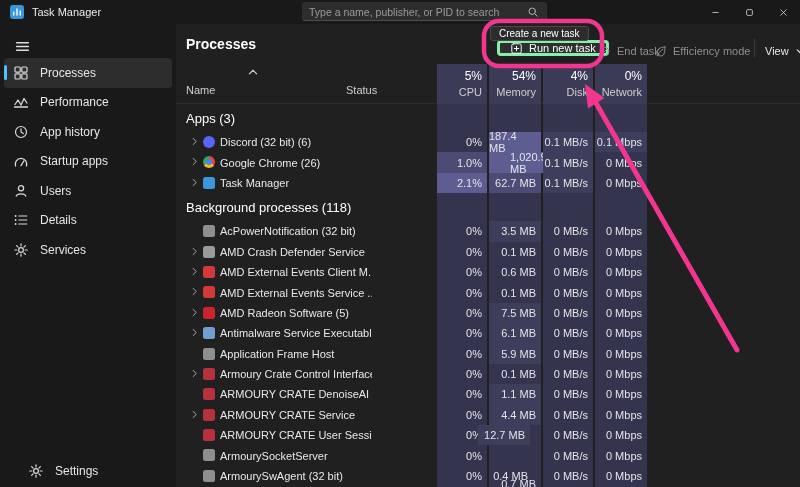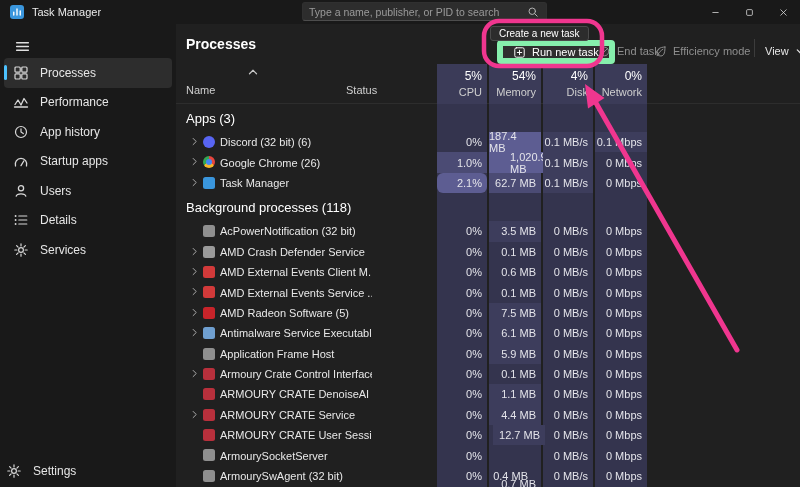--- a/index.html
+++ b/index.html
@@ -31,30 +31,30 @@
   nav { display:block; padding-top:2px; }
   .nav-item { position:relative; height:29.5px; margin:0 4px; border-radius:4px; display:flex;
     align-items:center; gap:11px; padding-left:9px; font-size:12px; color:#e6e6e6; }
   .nav-item.selected { background:#2d2d2d; }
   .nav-item .accent { display:none; }
   .nav-item.selected .accent { display:block; position:absolute; left:0; top:7px; width:3px; height:15px;
     border-radius:2px; background:var(--accent); }
   .icon16 { width:16px; height:16px; display:inline-flex; color:#d8d8d8; flex-shrink:0; }
   .icon16 svg { width:16px; height:16px; }
   .settings { position:absolute; left:0; right:0; bottom:0; height:32px; display:flex; align-items:center;
-    gap:11px; padding-left:6px; font-size:12px; color:#e6e6e6;text-align:center; }
+    gap:11px; padding-left:28px; font-size:12px; color:#e6e6e6;text-align:center; }
 
   .main { position:relative; flex:1; background:#202020; }
   .main-header { position:absolute; left:0; right:0; top:0; height:40px; }
   .page-title { position:absolute; left:10px; top:12px; font-size:14px; font-weight:700; color:#fff; }
   .btn { position:absolute; display:flex; align-items:center; font-size:11px; white-space:nowrap; }
   .icon13 { width:13px; height:13px; display:inline-flex; }
   .icon13 svg { width:13px; height:13px; }
-  .btn-run { left:321px; top:16px; height:24px; gap:6px; padding:0 10px; background:#2f2f2f;
-    border:6px solid #86efac; border-radius:4px; color:#fff; }
+  .btn-run { left:321px; top:16px; height:16px; gap:6px; padding:0 10px; background:#2f2f2f;
+    border:3px solid #86efac; border-radius:4px; color:#fff; }
   .btn-end { left:422px; top:19px; height:16px; gap:6px; color:#8f8f8f; }
   .btn-eff { left:478px; top:19px; height:16px; gap:6px; color:#8f8f8f; }
   .tb-divider { position:absolute; left:578px; top:15px; width:1px; height:18px; background:#3c3c3c; }
   .btn-view { left:589px; top:19px; height:16px; gap:5px; color:#e6e6e6; }
 
   
   .col-header { position:absolute; left:0; right:0; top:40px; height:40px; border-bottom:1px solid rgba(255,255,255,0.06); }
   .scrollup { position:absolute; left:70px; top:1px; width:16px; height:16px; color:#c8c8c8; }
   .scrollup svg { width:14px; height:14px; }
   .ch-name { position:absolute; left:10px; bottom:7px; font-size:11px; color:#cfcfcf; }
@@ -344,21 +344,21 @@
               <span class="cell h3" style="left: 313px; width: 64px; padding-left: 21px;">1,020.9 MB</span>
               <span class="cell h1" style="left: 367px; width: 50px;">0.1 MB/s</span>
               <span class="cell h0" style="left: 419px; width: 52px;">0 Mbps</span>
             </div>
             <div class="prow">
               <span class="chev"><svg viewBox="0 0 16 16">
                   <path d="M6 3.5l4.5 4.5L6 12.5" fill="none" stroke="currentColor" stroke-width="1.3" stroke-linecap="round" stroke-linejoin="round"></path>
                 </svg></span>
               <span class="picon" style="background: rgb(58, 150, 221); border-radius: 2.5px;"></span>
               <span class="pname">Task Manager</span>
-              <span class="cell h3" style="left: 261px; width: 50px; border-radius: 6px;">2.1%</span>
+              <span class="cell h3" style="left: 261px; width: 50px;">2.1%</span>
               <span class="cell h2" style="left: 313px; width: 52px;">62.7 MB</span>
               <span class="cell h1" style="left: 367px; width: 50px;">0.1 MB/s</span>
               <span class="cell h0" style="left: 419px; width: 52px;">0 Mbps</span>
             </div>
             <div class="group-header">Background processes (118)</div>
             <div class="prow">
               <span class="picon" style="background: rgb(143, 143, 143); border-radius: 2.5px;"></span>
               <span class="pname">AcPowerNotification (32 bit)</span>
               <span class="cell h0" style="left: 261px; width: 50px;">0%</span>
               <span class="cell h1" style="left: 313px; width: 52px;">3.5 MB</span>
@@ -455,21 +455,21 @@
               <span class="pname">ARMOURY CRATE Service</span>
               <span class="cell h0" style="left: 261px; width: 50px;">0%</span>
               <span class="cell h1" style="left: 313px; width: 52px;">4.4 MB</span>
               <span class="cell h0" style="left: 367px; width: 50px;">0 MB/s</span>
               <span class="cell h0" style="left: 419px; width: 52px;">0 Mbps</span>
             </div>
             <div class="prow">
               <span class="picon" style="background: rgb(184, 48, 60); border-radius: 2.5px;"></span>
               <span class="pname">ARMOURY CRATE User Sessio...</span>
               <span class="cell h0" style="left: 261px; width: 50px;">0%</span>
-              <span class="cell h1" style="left: 317px; width: 52px;">12.7 MB</span>
+              <span class="cell h1" style="left: 302px; width: 52px;">12.7 MB</span>
               <span class="cell h0" style="left: 367px; width: 50px;">0 MB/s</span>
               <span class="cell h0" style="left: 419px; width: 52px;">0 Mbps</span>
             </div>
             <div class="prow">
               <span class="picon" style="background: rgb(143, 143, 143); border-radius: 2.5px;"></span>
               <span class="pname">ArmourySocketServer</span>
               <span class="cell h0" style="left: 261px; width: 50px;">0%</span>
               <span class="cell h0" style="left: 313px; width: 52px; margin-top: 28px;">0.7 MB</span>
               <span class="cell h0" style="left: 367px; width: 50px;">0 MB/s</span>
               <span class="cell h0" style="left: 419px; width: 52px;">0 Mbps</span>

